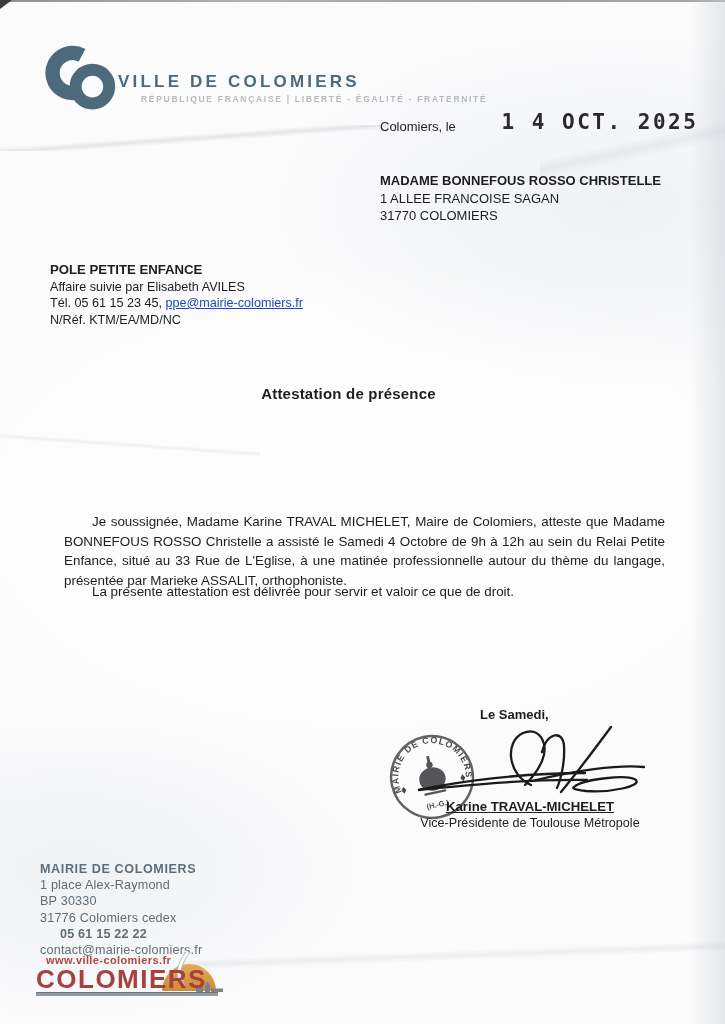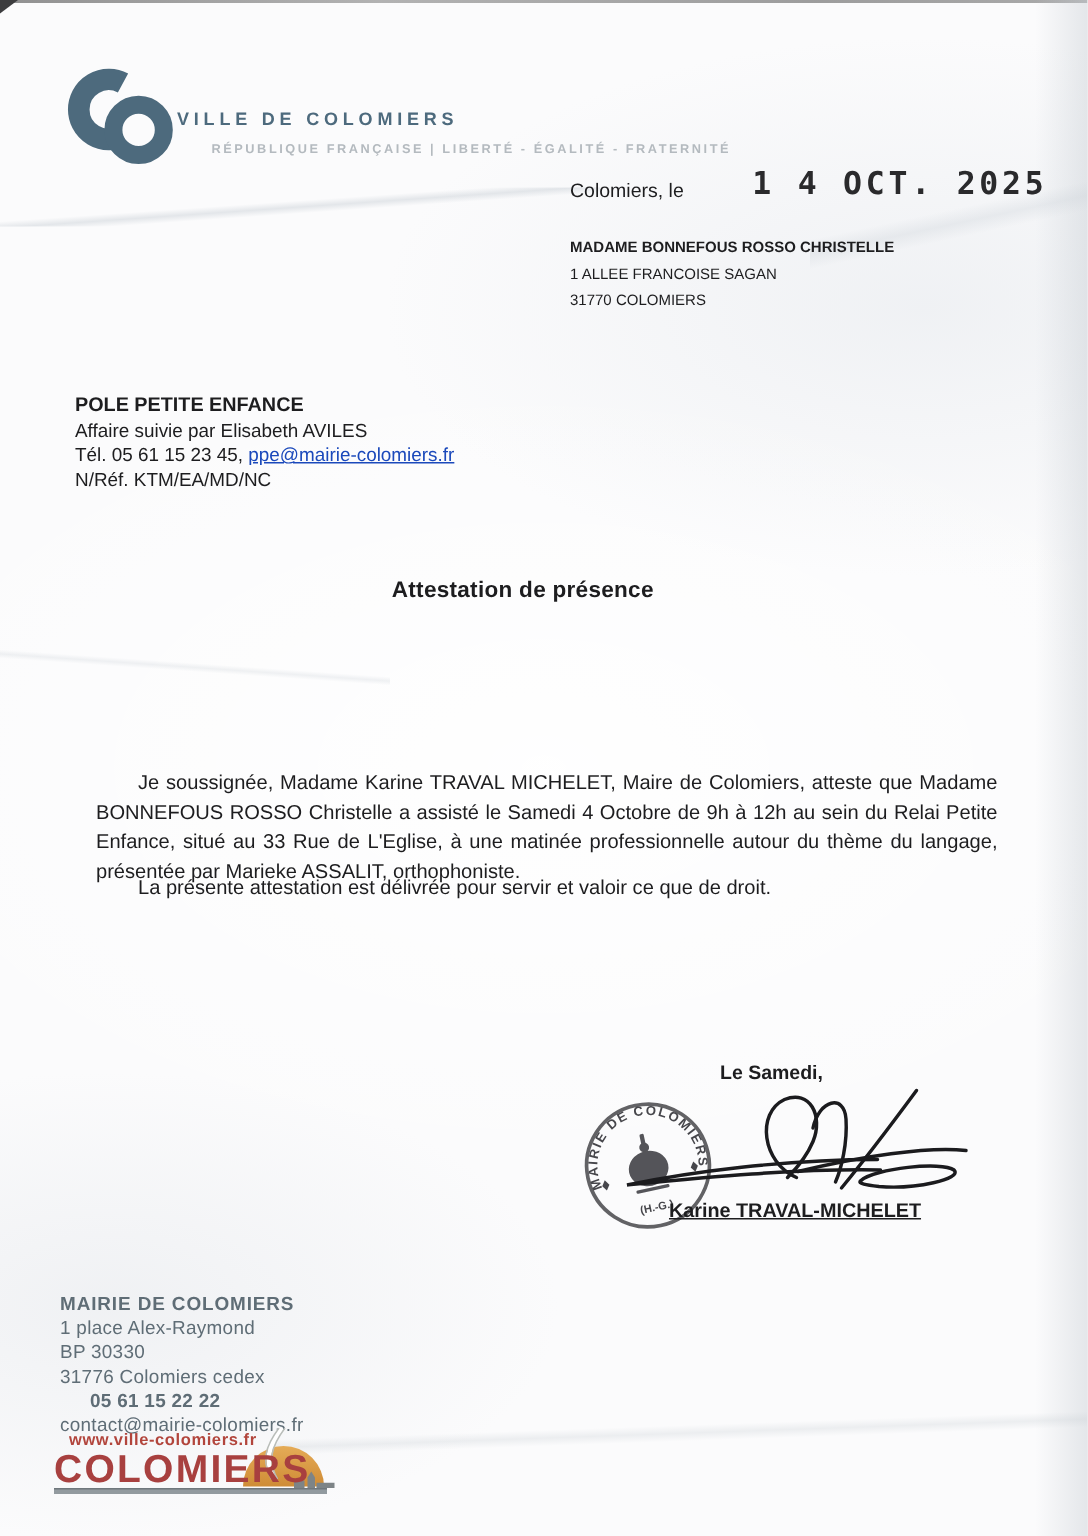--- a/index.html
+++ b/index.html
@@ -17,28 +17,28 @@
   .crease{position:absolute;pointer-events:none;}
   .crease.c1{left:0;top:125px;width:400px;height:26px;background:linear-gradient(176deg,transparent 42%,rgba(188,196,204,.38) 50%,transparent 58%);}
   .crease.c2{left:690px;top:0;width:35px;height:1024px;background:linear-gradient(90deg,transparent,rgba(200,206,212,.45));}
   .crease.c3{left:0;top:430px;width:260px;height:30px;background:linear-gradient(184deg,transparent 44%,rgba(205,211,217,.3) 50%,transparent 56%);}
   .crease.c4{left:180px;top:935px;width:545px;height:40px;background:linear-gradient(178deg,transparent 42%,rgba(203,209,214,.32) 51%,transparent 60%);}
   .crease.c5{left:540px;top:120px;width:185px;height:60px;background:linear-gradient(168deg,transparent 40%,rgba(206,212,218,.35) 50%,transparent 60%);}
 
   
   .city-logo{position:absolute;left:42px;top:40px;width:330px;height:80px;}
   .co-svg{position:absolute;left:0;top:2px;}
-  .org-name{position:absolute;left:76px;top:32px;font-size:12px;font-weight:bold;letter-spacing:3.2px;color:#4d6a7d;white-space:nowrap;}
+  .org-name{position:absolute;left:76px;top:32px;font-size:17px;font-weight:bold;letter-spacing:3.2px;color:#4d6a7d;white-space:nowrap;}
   .tagline{position:absolute;left:99px;top:54px;font-size:8.5px;font-weight:600;letter-spacing:1.7px;color:#b4babf;white-space:nowrap;}
 
   .dateline{position:absolute;left:380px;top:112px;font-size:13px;}
   .date-prefix{display:inline-block;}
   .date-stamp{display:inline-block;margin-left:42px;font-family:"DejaVu Sans Mono",monospace;font-weight:bold;font-size:21px;letter-spacing:2.5px;color:#2a2a2c;transform:translateY(-2px);}
 
-  .recipient{position:absolute;left:380px;top:157px;font-size:10px;line-height:17.5px;}
+  .recipient{position:absolute;left:380px;top:172px;font-size:13px;line-height:17.5px;}
   .recipient .name{font-weight:bold;}
 
   .sender{position:absolute;left:50px;top:262px;font-size:12.6px;line-height:16.5px;}
   .sender .service{font-weight:bold;font-size:13.2px;}
   .sender .email{color:#1b49bb;text-decoration:underline;}
 
   .doc-title{position:absolute;left:0;top:385px;width:697px;text-align:center;font-size:15px;font-weight:bold;letter-spacing:.2px;}
 
   .body-par{position:absolute;left:64px;width:601px;font-size:13.4px;line-height:19.5px;text-align:justify;}
   .p1{top:491px;text-indent:28px;margin-top:21px;}
@@ -133,20 +133,21 @@
       <path d="M172,51 C110,51 48,59 5,68 C56,63 116,57 174,58"></path>
       <path d="M118,63 C95,53 91,20 110,11 C127,4 136,22 129,39 C124,51 116,59 112,63"></path>
       <path d="M129,30 C133,11 150,7 151,24 C152,40 148,57 144,66"></path>
       <path d="M198,5 C181,28 162,53 148,70"></path>
       <path d="M119,59 C160,49 206,42 231,45"></path>
       <path d="M161,65 C170,57 215,52 223,58 C229,64 197,71 173,69 C165,68 158,67 161,65"></path>
     </g>
   </svg>
 
   <div class="signatory-name">Karine TRAVAL-MICHELET</div>
+  <div class="signatory-role">Vice-Présidente de Toulouse Métropole</div>
 
   <div class="footer-block">
     <div class="org">MAIRIE DE COLOMIERS</div>
     <div>1 place Alex-Raymond</div>
     <div>BP 30330</div>
     <div>31776 Colomiers cedex</div>
     <div class="phone">05 61 15 22 22</div>
     <div>contact@mairie-colomiers.fr</div>
   </div>
 

